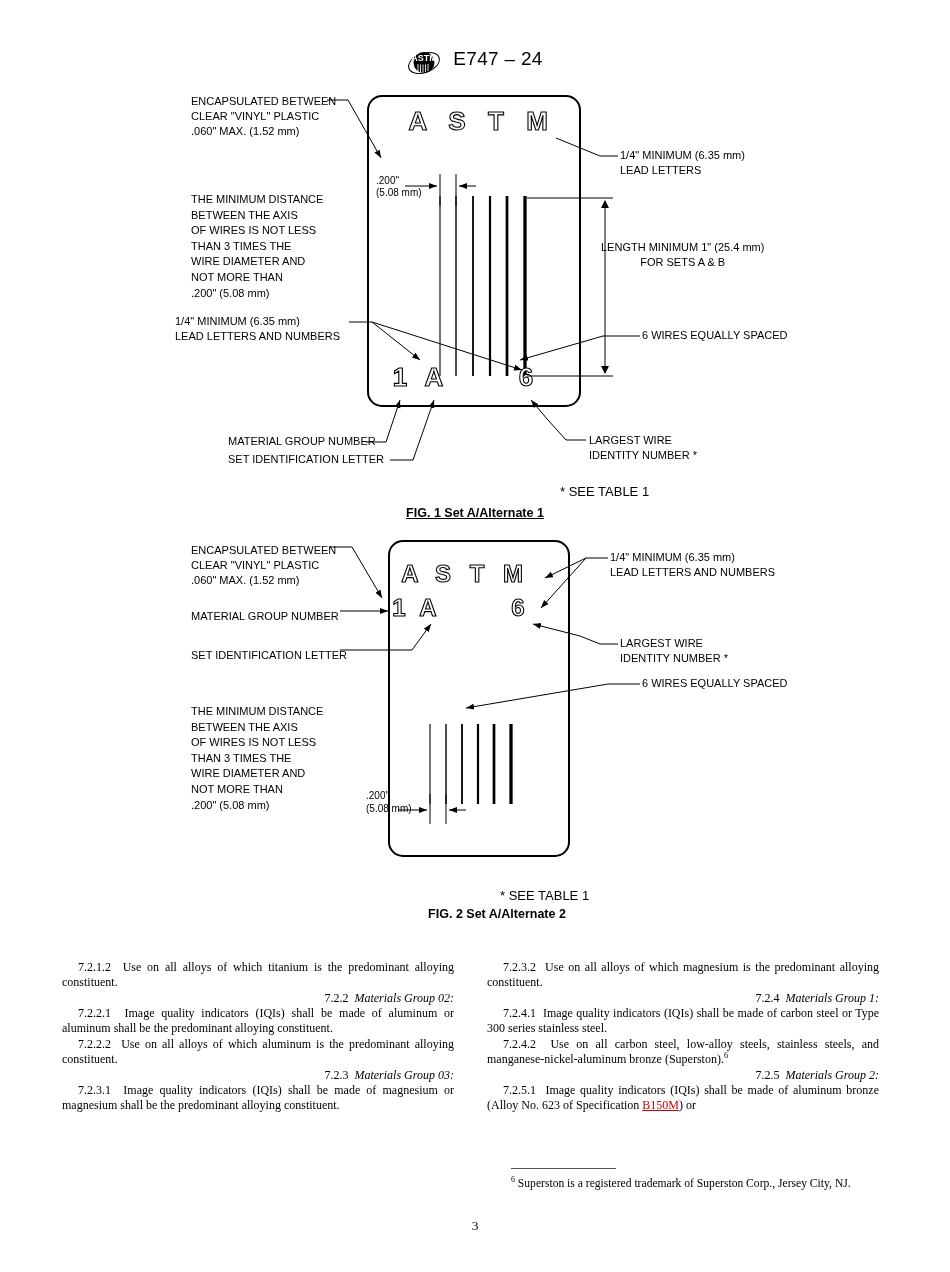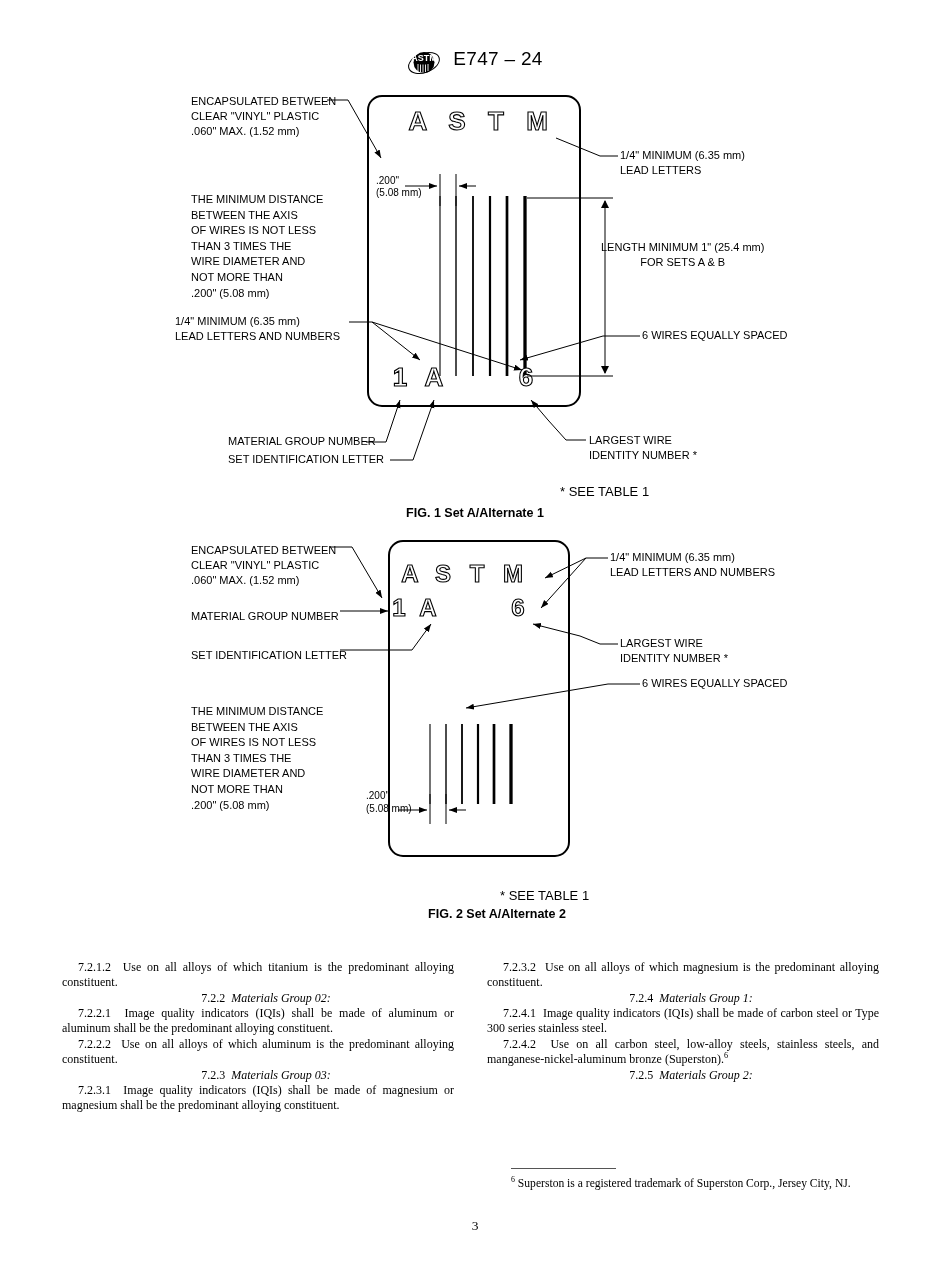--- a/index.html
+++ b/index.html
@@ -25,21 +25,21 @@
              font-size:12.5px; text-align:center; }
   .see-tbl { font-family:Liberation Sans, sans-serif; font-size:13px; }
 
   
   .cols { position:absolute; top:960px; left:0; width:950px; height:270px; }
   .col { position:absolute; top:0; width:392px; font-size:12px; line-height:1.28; }
   .col.left { left:62px; }
   .col.right { left:487px; }
   .col p { margin:0; text-align:justify; text-indent:16px;
            -webkit-hyphens:auto; hyphens:auto; }
-  .col p.head { font-style:italic; text-align:center; }
+  .col p.head { font-style:italic; text-align:right; }
   .col p.head .num { font-style:normal; }
   .lnk { color:#cc0000; }
   sup { font-size:.68em; vertical-align:super; line-height:0; }
 
   .fnote { position:absolute; left:487px; top:1168px; width:392px;margin-left:24px; }
   .fnote .rule { width:105px; height:1px; background:#555; margin-bottom:7px; }
   .fnote p { margin:0; font-size:11.6px; line-height:1.3; text-align:justify; }
 
   .pagenum { position:absolute; top:1218px; left:0; width:950px;
              text-align:center; font-size:13.5px; }
@@ -197,21 +197,21 @@
       <span>SET IDENTIFICATION LETTER</span>
     </div>
 
     <div style="position:absolute; left:589px; top:345px; font-family:'Liberation Sans',sans-serif; font-size:11px; line-height:1.35;">
       <div>LARGEST WIRE</div>
       <div>IDENTITY NUMBER *</div>
     </div>
 
     <div class="see-tbl" style="position:absolute; left:560px; top:396px;">* SEE TABLE 1</div>
 
-    <div class="fig-cap" style="position:absolute; left:0; top:418px; width:950px;">FIG. 1  Set A/Alternate 1</div>
+    <div class="fig-cap" style="position:absolute; left:0; top:418px; width:950px;text-decoration:underline;">FIG. 1  Set A/Alternate 1</div>
   </div>
 
   <div class="fig" style="top:536px;">
     <svg class="fig-svg" width="950" height="330" viewBox="0 0 950 330" font-family="Liberation Sans, sans-serif">
       <defs>
         <marker id="ar2" markerWidth="9" markerHeight="9" refX="8" refY="3" orient="auto">
           <path d="M0,0 L8,3 L0,6 z" fill="#000"></path>
         </marker>
         <marker id="ar2b" markerWidth="9" markerHeight="9" refX="0" refY="3" orient="auto">
           <path d="M8,0 L0,3 L8,6 z" fill="#000"></path>
@@ -355,20 +355,23 @@
       </p>
       <p>
         <span>7.2.4.1</span>&nbsp;&nbsp;<span>Image quality indicators (IQIs) shall be made of carbon steel or Type 300 series stainless steel.</span>
       </p>
       <p>
         <span>7.2.4.2</span>&nbsp;&nbsp;<span>Use on all carbon steel, low-alloy steels, stainless steels, and manganese-nickel-aluminum bronze (Superston).</span><sup>6</sup>
       </p>
       <p class="head">
         <span class="num">7.2.5</span>&nbsp;&nbsp;<span>Materials Group 2:</span>
       </p>
+      <p>
+        <span>7.2.5.1</span>&nbsp;&nbsp;<span>Image quality indicators (IQIs) shall be made of aluminum bronze (Alloy No. 623 of Specification </span><a class="lnk" href="#">B150M</a><span>) or</span>
+      </p>
     </div>
   </div>
 
   <div class="fnote">
     <div class="rule"></div>
     <p>
       <sup>6</sup>
       <span>Superston is a registered trademark of Superston Corp., Jersey City, NJ.</span>
     </p>
   </div>

